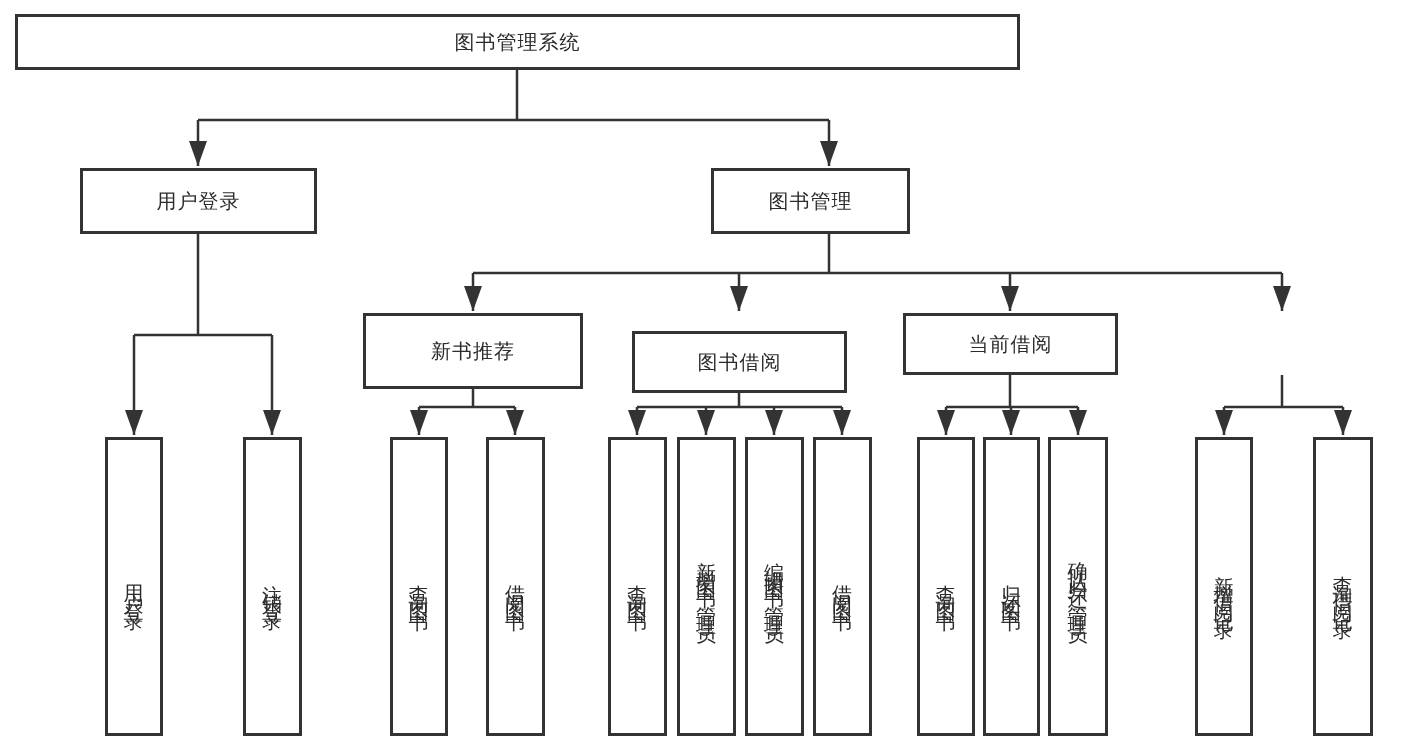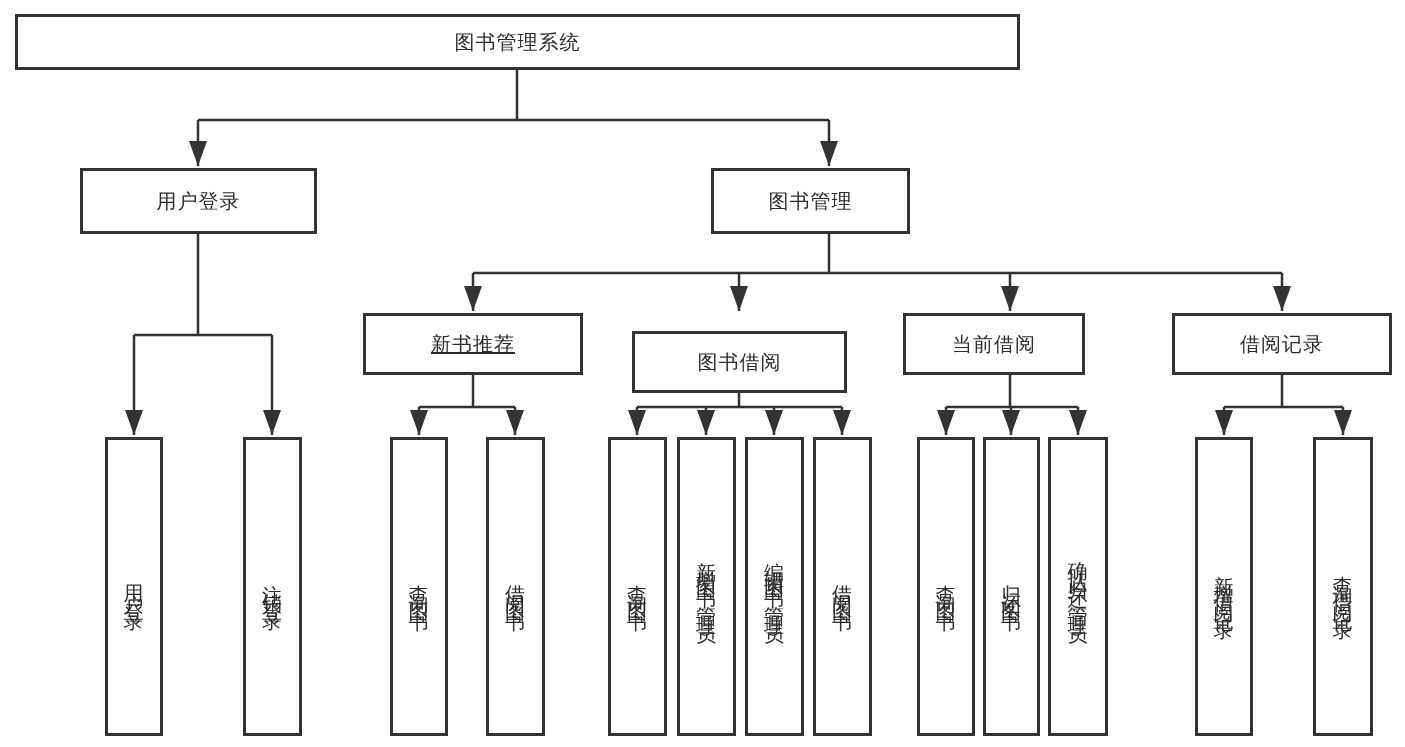--- a/index.html
+++ b/index.html
@@ -93,24 +93,23 @@
       <line x1="1224" y1="407" x2="1224" y2="435" marker-end="url(#arw)"></line>
       <line x1="1343" y1="407" x2="1343" y2="435" marker-end="url(#arw)"></line>
     </g>
   </svg>
 
   <div class="node hbox" style="left:15px; top:14px; width:1005px; height:56px;">图书管理系统</div>
 
   <div class="node hbox" style="left:80px; top:168px; width:237px; height:66px;">用户登录</div>
   <div class="node hbox" style="left:711px; top:168px; width:199px; height:66px;">图书管理</div>
 
-  <div class="node hbox" style="left:363px; top:313px; width:220px; height:62px;text-decoration:underline;">新书推荐</div>
+  <div class="node hbox" style="left:363px; top:313px; width:220px; height:76px;">新书推荐</div>
   <div class="node hbox" style="left:632px; top:331px; width:215px; height:62px;">图书借阅</div>
-  <div class="node hbox" style="left:903px; top:313px; width:182px; height:62px;">当前借阅</div>
-  <div class="node hbox" style="left:1172px; top:313px; width:220px; height:62px;">借阅记录</div>
+  <div class="node hbox" style="left:903px; top:313px; width:215px; height:62px;">当前借阅</div>
 
   <div class="node vbox" style="left:105px; width:58px;">
     <span class="vtext">用户登录</span>
   </div>
   <div class="node vbox" style="left:243px; width:59px;">
     <span class="vtext">注销登录</span>
   </div>
 
   <div class="node vbox" style="left:390px; width:58px;">
     <span class="vtext">查询图书</span>

